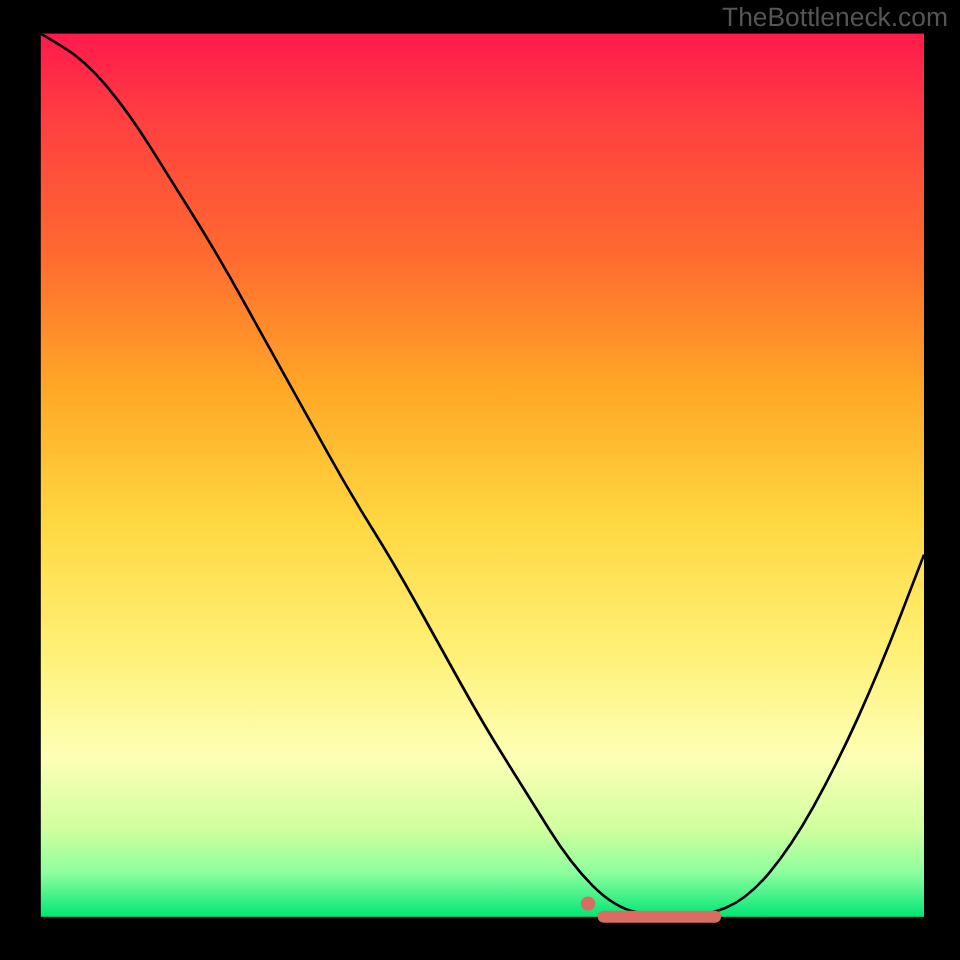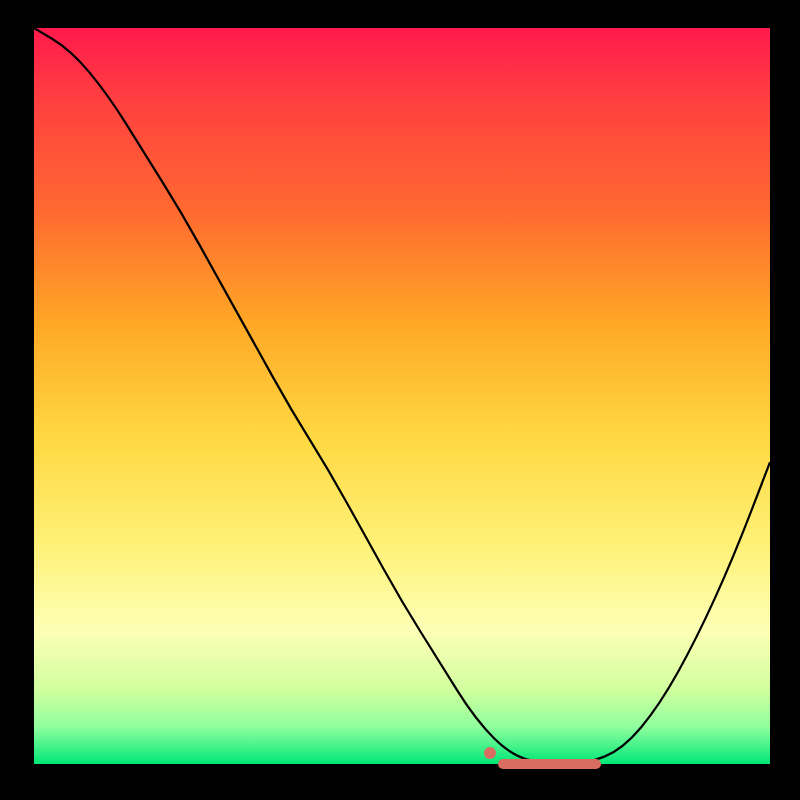--- a/index.html
+++ b/index.html
@@ -61,20 +61,21 @@
     width: 12px;
     height: 12px;
     background: #d96d5f;
     border-radius: 50%;
   }
 </style>
 </head>
 <body>
 
 <div class="container">
+  <div class="watermark">TheBottleneck.com</div>
   <div class="plot-area">
     <svg class="curve" viewBox="0 0 736 736" preserveAspectRatio="none">
       <path id="curve-path" stroke="#000000" stroke-width="2.2" fill="none" d="M0 0 Q 0 0 18.400000000000002 11.04000000000002 Q 36.800000000000004 22.08000000000004 55.2 44.160000000000025 Q 73.60000000000001 66.24000000000001 92 95.68 Q 110.39999999999999 125.12 128.8 154.56 Q 147.20000000000002 184 165.60000000000002 217.11999999999998 Q 184 250.23999999999995 202.39999999999998 283.36 Q 220.79999999999998 316.48 239.2 349.6 Q 257.59999999999997 382.72 276 412.15999999999997 Q 294.40000000000003 441.59999999999997 312.8 474.72 Q 331.2 507.84000000000003 349.6 540.96 Q 368 574.08 386.4 603.52 Q 404.8 632.96 423.2 662.4000000000001 Q 441.59999999999997 691.84 460 710.24 Q 478.40000000000003 728.64 496.79999999999995 732.3199999999999 Q 515.1999999999999 736 533.5999999999999 736 Q 552 736 570.4000000000001 728.64 Q 588.8000000000001 721.28 607.2 699.2 Q 625.6 677.12 644 644 Q 662.4 610.88 680.8 570.4 Q 699.1999999999999 529.92 717.5999999999999 482.08 L 736 434.24"></path>
     </svg>
     <div id="hl-line" class="highlight-line" style="left: 463.68px; top: 731px; width: 103.04px;"></div>
     <div id="hl-dot" class="highlight-dot" style="left: 450.32px; top: 718.96px;"></div>
   </div>
 </div>
 
 </body></html>

